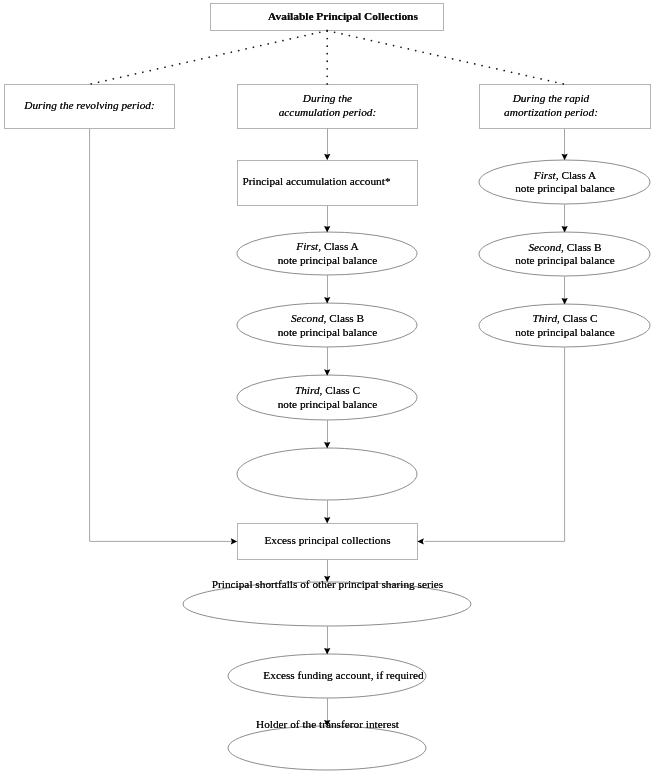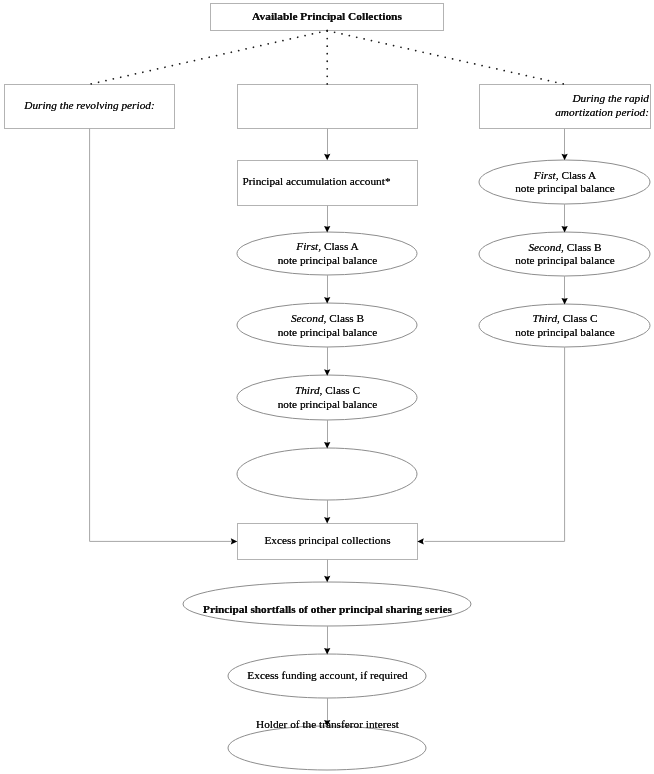--- a/index.html
+++ b/index.html
@@ -5,21 +5,21 @@
 <style>
   html,body{margin:0;padding:0;background:#ffffff;}
   body{width:654px;height:774px;overflow:hidden;
        font-family:"Liberation Serif",serif;color:#171717;}
   #stage{position:relative;width:654px;height:774px;background:#fff;}
   svg.canvas{position:absolute;left:0;top:0;width:654px;height:774px;
              shape-rendering:geometricPrecision;}
   .lbl{position:absolute;text-align:center;font-size:11.3px;line-height:13.4px;
        white-space:nowrap;color:#111111;transform:translateZ(0);
        text-shadow:0 0 0.25px currentColor;}
-  .lbl.bold{font-weight:bold;font-size:11.4px;}
+  .lbl.bold{font-weight:bold;font-size:11.4px;margin-left:16px;}
   .it{font-style:italic;}
 </style>
 </head>
 <body>
 
 <div id="stage">
 <svg class="canvas" viewBox="0 0 654 774">
   <g>
 
   <rect x="210.5" y="3.5" width="233" height="27" fill="#fff" stroke="#b3b3b3" stroke-width="1"></rect>
@@ -84,38 +84,39 @@
     <path d="M561.45 297.90 L564.60 298.85 L567.75 297.90 L564.60 304.40 Z"></path>
     <path d="M230.80 538.25 L231.75 541.40 L230.80 544.55 L237.30 541.40 Z"></path>
     <path d="M423.80 538.25 L422.85 541.40 L423.80 544.55 L417.30 541.40 Z"></path>
   </g>
 </svg>
 
 <div class="lbl bold" style="left:210px;top:9.70px;width:234px;">Available Principal Collections</div>
 
 <div class="lbl" style="left:4px;top:99.20px;width:171px;"><span class="it">During the revolving period:</span></div>
 
+<div class="lbl" style="left:237px;top:92.40px;width:181px;"><span class="it">During the</span><br><span class="it">accumulation period:</span></div>
 
-<div class="lbl" style="left:453px;top:92.40px;width:196px;text-align:right;"><span class="it">During the rapid</span><br><span class="it">amortization period:</span></div>
+<div class="lbl" style="left:453px;top:92.40px;width:196px;"><span class="it">During the rapid</span><br><span class="it">amortization period:</span></div>
 
 <div class="lbl" style="left:237px;top:175.40px;width:159px;">Principal accumulation account*</div>
 
 <div class="lbl" style="left:237px;top:240.40px;width:181px;"><span class="it">First</span><span>, Class A</span><br><span>note principal balance</span></div>
 
 <div class="lbl" style="left:237px;top:312.20px;width:181px;"><span class="it">Second</span><span>, Class B</span><br><span>note principal balance</span></div>
 
 <div class="lbl" style="left:237px;top:384.40px;width:181px;"><span class="it">Third</span><span>, Class C</span><br><span>note principal balance</span></div>
 
 
 <div class="lbl" style="left:479px;top:168.70px;width:172px;"><span class="it">First,</span><span> Class A</span><br><span>note principal balance</span></div>
 
 <div class="lbl" style="left:479px;top:240.70px;width:172px;"><span class="it">Second</span><span>, Class B</span><br><span>note principal balance</span></div>
 
 <div class="lbl" style="left:479px;top:312.20px;width:172px;"><span class="it">Third</span><span>, Class C</span><br><span>note principal balance</span></div>
 
 <div class="lbl" style="left:237px;top:534.10px;width:181px;">Excess principal collections</div>
 
-<div class="lbl" style="left:183px;top:603px;width:289px;font-weight:bold;">Principal shortfalls of other principal sharing series</div>
+<div class="lbl" style="left:183px;top:578px;width:289px;">Principal shortfalls of other principal sharing series</div>
 
-<div class="lbl" style="left:228px;top:669.00px;width:199px;">Excess funding account, if required</div>
+<div class="lbl" style="left:244px;top:669.00px;width:199px;">Excess funding account, if required</div>
 
 <div class="lbl" style="left:228px;top:718px;width:199px;">Holder of the transferor interest</div>
 </div>
 
 </body></html>

